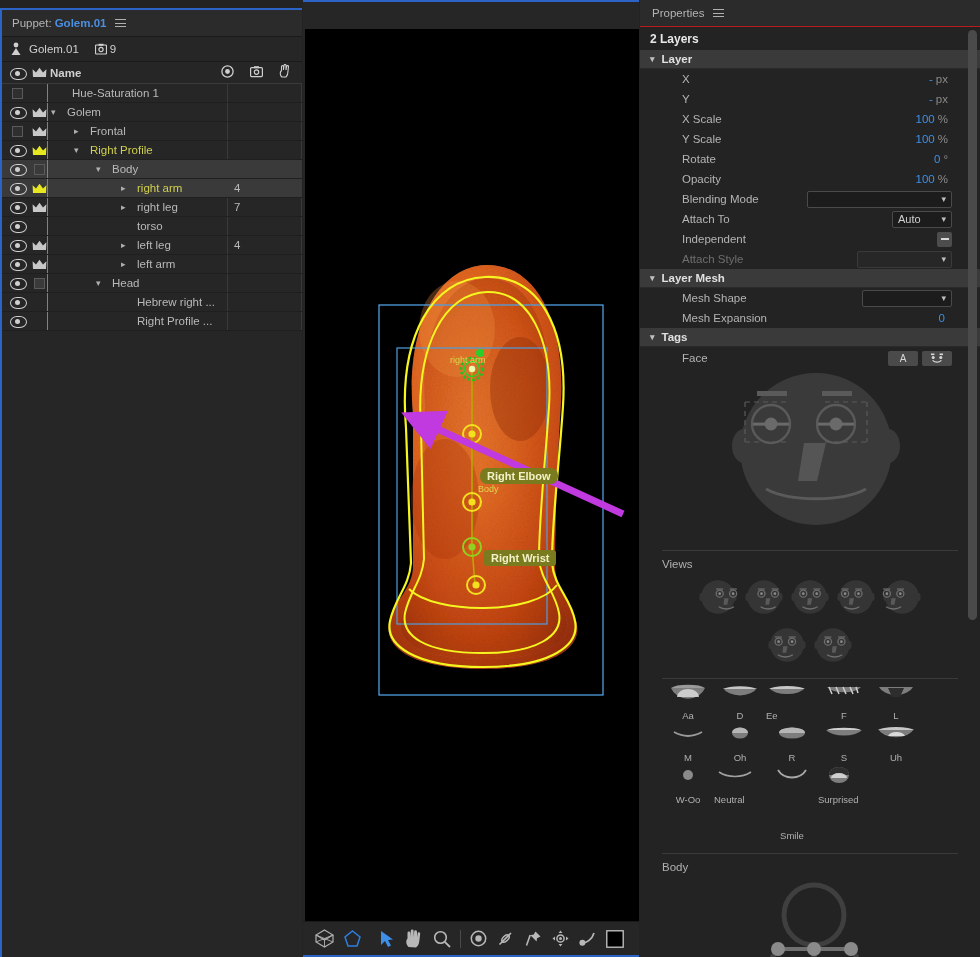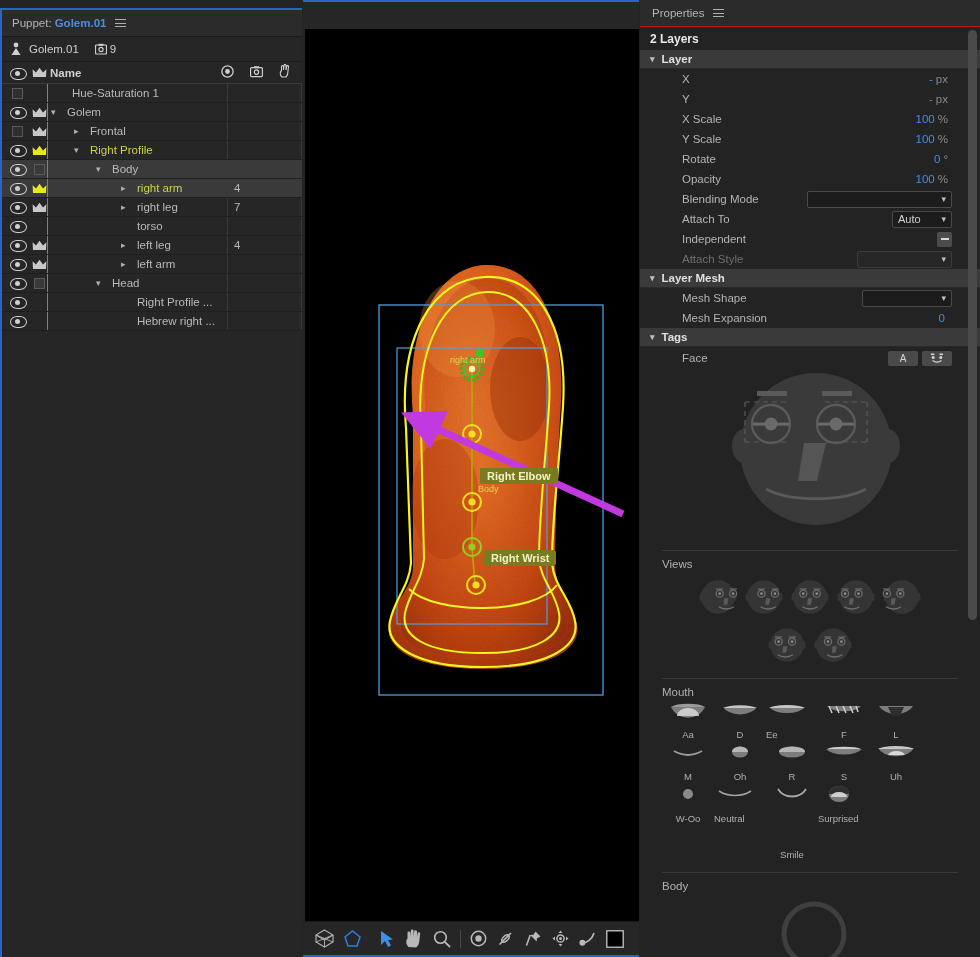--- a/index.html
+++ b/index.html
@@ -396,29 +396,29 @@
           <span class="twisty" style="position:absolute;left:94px">▾</span>
           <span class="guide-line"></span>
           <span class="lbl" style="left:110px">Head</span>
         </div>
         <div class="layer-row">
           <span class="col-eye">
             <span class="eye"></span>
           </span>
           <span class="col-crown"></span>
           <span class="guide-line"></span>
+          <span class="lbl" style="left:135px">Hebrew right ...</span>
+        </div>
+        <div class="layer-row">
+          <span class="col-eye">
+            <span class="eye"></span>
+          </span>
+          <span class="col-crown"></span>
+          <span class="guide-line"></span>
           <span class="lbl" style="left:135px">Right Profile ...</span>
-        </div>
-        <div class="layer-row">
-          <span class="col-eye">
-            <span class="eye"></span>
-          </span>
-          <span class="col-crown"></span>
-          <span class="guide-line"></span>
-          <span class="lbl" style="left:135px">Hebrew right ...</span>
         </div>
       </div>
   </div>
 
   <div id="canvas-panel">
     <div id="canvas-stage">
       <svg id="golem-wrap" viewBox="0 0 334 896">
         <defs>
           <radialGradient id="gskin" cx="42%" cy="32%" r="80%">
             <stop offset="0%" stop-color="#f0873a"></stop>
@@ -498,21 +498,21 @@
         <g>
           <circle cx="171" cy="556" r="9" fill="none" stroke="#f5e020" stroke-width="2"></circle>
           <circle cx="171" cy="556" r="3.6" fill="#f5e020"></circle>
         </g>
 
         <line x1="318" y1="222" x2="128" y2="135" stroke="#c13ae0" stroke-width="7" marker-end="url(#arrowhead)" transform="translate(0,263)"></line>
       </svg>
 
       <div id="pin-labels">
           <div style="position: absolute; left: 145px; top: 326px; font-size: 9px; color: rgb(216, 216, 74); white-space: nowrap;">right arm</div>
-          <div style="position: absolute; left: 175px; top: 439px; font-size: 11px; color: rgb(242, 242, 200); background: rgb(122, 122, 30); padding: 2px 7px; border-radius: 1px; font-weight: bold; white-space: nowrap;">Right Elbow</div>
+          <div style="position: absolute; left: 175px; top: 439px; font-size: 11px; color: rgb(242, 242, 200); background: rgb(122, 122, 30); padding: 2px 7px; border-radius: 7px; font-weight: bold; white-space: nowrap;">Right Elbow</div>
           <div style="position: absolute; left: 173px; top: 455px; font-size: 9px; color: rgb(216, 216, 74); white-space: nowrap;">Body</div>
           <div style="position: absolute; left: 179px; top: 521px; font-size: 11px; color: rgb(242, 242, 200); background: rgb(122, 122, 30); padding: 2px 7px; border-radius: 3px; font-weight: bold; white-space: nowrap;">Right Wrist</div>
         </div>
     </div>
 
     <div id="canvas-toolbar">
       <div class="tool">
         <svg width="19" height="19" viewBox="0 0 19 19">
           <path d="M9.5 1 L18 6 L9.5 11 L1 6 Z" fill="none" stroke="#b0b0b0" stroke-width="1.2"></path>
           <path d="M1 6 L1 13 L9.5 18 L18 13 L18 6" fill="none" stroke="#b0b0b0" stroke-width="1.2"></path>
@@ -811,21 +811,20 @@
     <circle cx="29.4" cy="17.64" r="3.528" fill="none" stroke="#6e6e6e" stroke-width="1.3"></circle>
     <circle cx="15.959999999999999" cy="17.64" r="1.344" fill="#8a8a8a"></circle>
     <circle cx="29.4" cy="17.64" r="1.344" fill="#8a8a8a"></circle>
     <path d="M20.496 22.344 L24.864 22.344 L23.52 28.728 L19.823999999999998 28.728 Z" fill="#5a5a5a"></path>
     <path d="M15.12 30.744 C19.32 33.768 26.04 33.768 30.240000000000002 30.744" fill="none" stroke="#6e6e6e" stroke-width="1.4"></path>
   </svg></div>
         </div>
       </div>
 
     <div class="hr" style="margin-top:8px;"></div>
-    <div class="sub-title">Mouth</div>
     <div id="mouth-grid" style="padding: 4px 0px 0px 22px; display: flex; flex-wrap: wrap; width: 290px;">
         <div style="width: 52px; margin-bottom: 4px; display: flex; flex-direction: column; align-items: center;">
           <span><svg width="42" height="22">
               <path d="M4 5 L38 5 A18 16 0 0 1 4 5 Z" fill="#7d7d7d"></path>
               <path d="M4 5 L38 5 A18 5 0 0 0 4 5 Z" fill="#9a9a9a"></path>
               <path d="M10 14 A11 8 0 0 1 32 14 Z" fill="#d9d9d9" opacity="0.85"></path>
             </svg></span>
     <span class="mouth-label">Aa</span>
         </div>
         <div style="width: 52px; margin-bottom: 4px; display: flex; flex-direction: column; align-items: center;">

